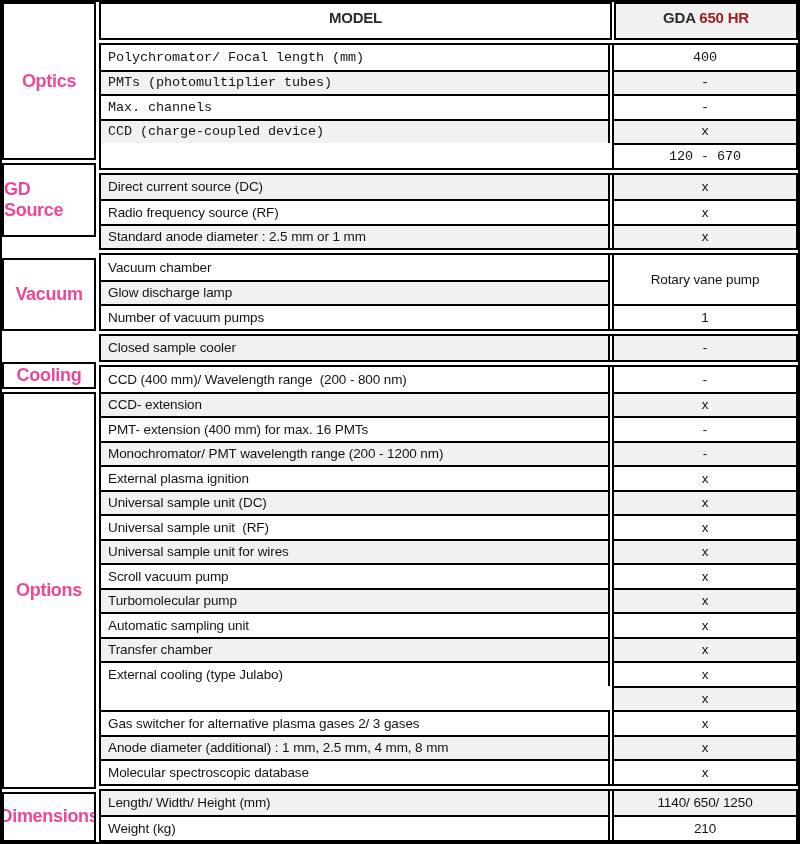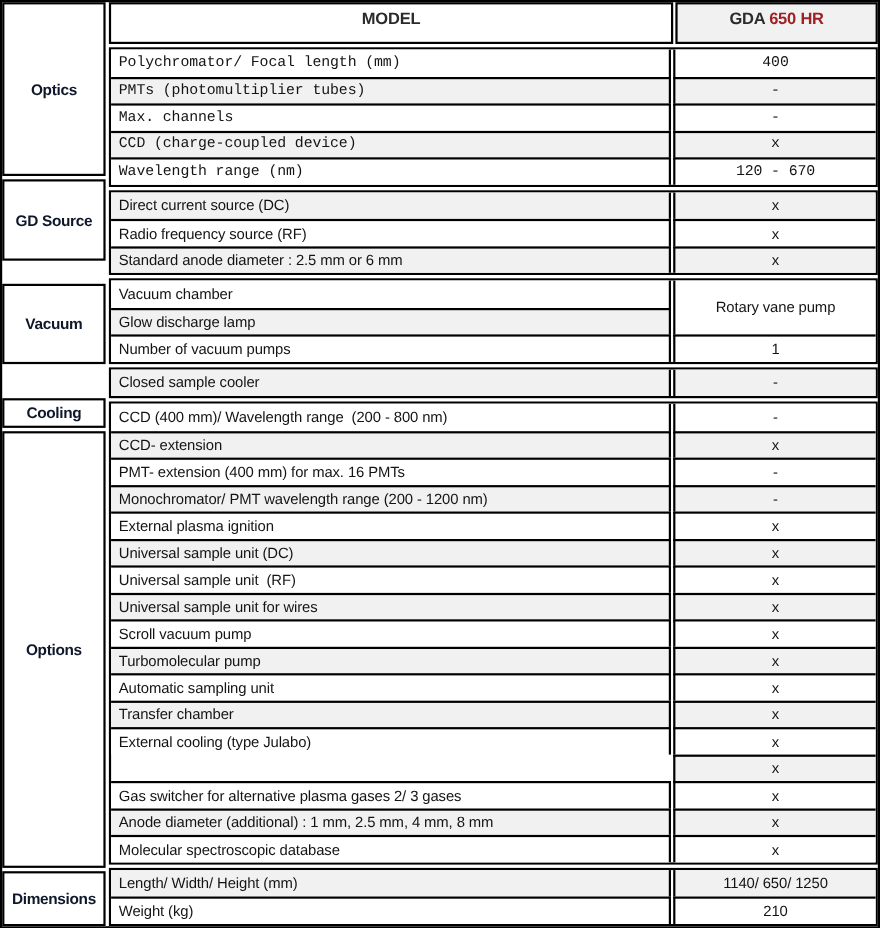--- a/index.html
+++ b/index.html
@@ -24,23 +24,23 @@
     flex-direction: column;
     gap: 3px;
   }
   .cat-box {
     border: 2px solid #000;
     background: #fff;
     display: flex;
     align-items: center;
     justify-content: center;
     font-weight: bold;
-    font-size: 14px;
+    font-size: 18px;
     letter-spacing: -0.3px;
-    color: #0f172a;
+    color: #ec4899;
     overflow: hidden;
   }
   
   .main-col {
     flex: 1;
     display: flex;
     flex-direction: column;
     gap: 3px;
   }
   .header-box {
@@ -146,42 +146,39 @@
         </div>
         <div class="cell value sep">
           <span>-</span>
         </div>
         <div class="cell feature sep alt">
           <span>CCD (charge-coupled device)</span>
         </div>
         <div class="cell value sep alt">
           <span>x</span>
         </div>
-        <div class="cell feature sep">
-          <span>Wavelength range (nm)</span>
-        </div>
         <div class="cell value sep">
           <span>120 - 670</span>
         </div>
       </div>
       <div class="section" style="height: 77.5px; flex: 0 0 77.5px; grid-template-rows: repeat(3, 1fr);">
         <div class="cell feature alt">
           <span>Direct current source (DC)</span>
         </div>
         <div class="cell value alt">
           <span>x</span>
         </div>
         <div class="cell feature sep">
           <span>Radio frequency source (RF)</span>
         </div>
         <div class="cell value sep">
           <span>x</span>
         </div>
         <div class="cell feature sep alt">
-          <span>Standard anode diameter : 2.5 mm or 6 mm</span>
+          <span>Standard anode diameter : 2.5 mm or 1 mm</span>
         </div>
         <div class="cell value sep alt">
           <span>x</span>
         </div>
       </div>
       <div class="section" style="height: 77.5px; flex: 0 0 77.5px; grid-template-rows: repeat(3, 1fr);">
         <div class="cell feature">
           <span>Vacuum chamber</span>
         </div>
         <div class="cell value" style="grid-row: span 2;">

